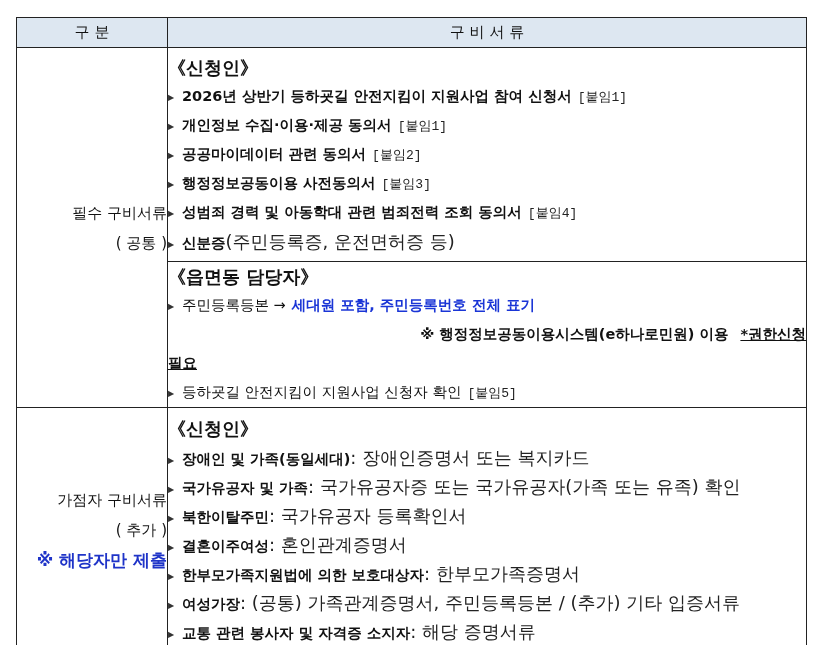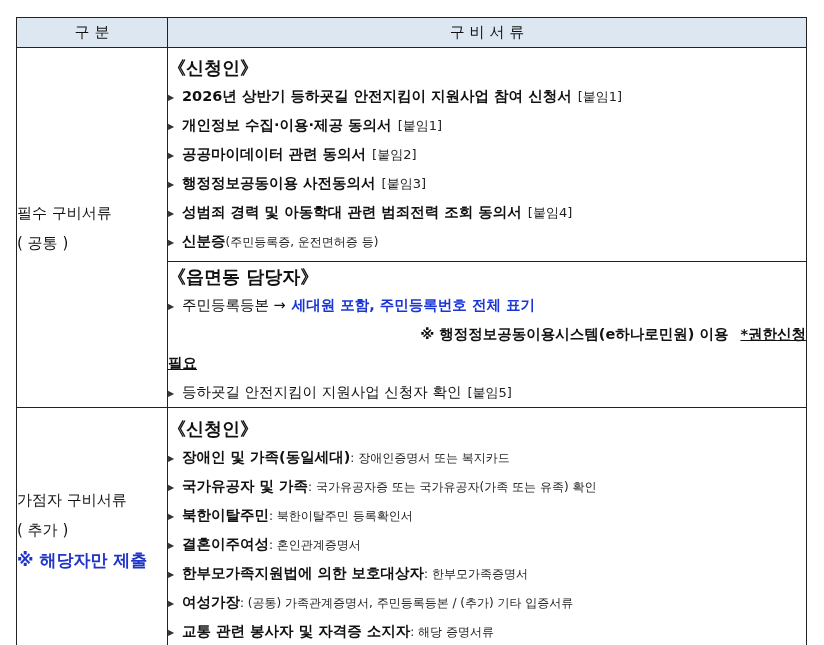--- a/index.html
+++ b/index.html
@@ -6,29 +6,29 @@
   body { width: 824px; height: 645px; position: relative; overflow: hidden;
          font-family: "DejaVu Sans", "Liberation Sans", sans-serif; color: #111; }
   table.docs { position: absolute; left: 16px; top: 17px; width: 790px;
                border-collapse: collapse; table-layout: fixed; }
   table.docs td, table.docs th { border: 1.5px solid #222; padding: 0; vertical-align: middle; }
   table.docs tr { }
   col.c1 { width: 151px; }
   col.c2 { width: 639px; }
   th { background: #dde7f1; height: 29px; font-weight: normal; font-size: 15px; letter-spacing: 0; }
   .hdr-text { display: inline-block; }
-  td.cat { text-align: left; font-size: 15px; line-height: 30px; }
+  td.cat { text-align: right; font-size: 15px; line-height: 30px; }
   td.cat .blue { color: #1f34c8; font-weight: bold; font-size: 17px; }
   td.body { padding: 2px 0 2px 8px; }
   .line { height: 29px; line-height: 29px; font-size: 14.5px; white-space: nowrap; }
   .sec-title { font-weight: bold; font-size: 18px; }
   .bullet { display: inline-block; width: 14px; font-size: 8px; color: #333; vertical-align: middle; }
   .b { font-weight: bold; }
-  .n { font-weight: normal; font-size: 12px; color: #222; text-align: center; }
-  .ref { font-size: 13px; color: #222; }
+  .n { font-weight: normal; font-size: 18px; color: #222; text-align: center; }
+  .ref { font-size: 13px; color: #222; font-family: Liberation Mono, monospace; }
   .link { color: #1a35d6; font-weight: bold; }
   .note { padding-left: 158px; font-weight: bold; text-align: right; }
   .u { text-decoration: underline; }
   .sp { display: inline-block; width: 6px; }
 </style>
 </head>
 <body>
 
 <table class="docs">
   <colgroup>
@@ -70,21 +70,21 @@
   <tr style="height:245px;">
     <td class="cat">
       <div>가점자 구비서류</div>
       <div>( 추가 )</div>
       <div class="blue">※ 해당자만 제출</div>
     </td>
     <td class="body">
       <div class="line sec-title">《신청인》</div>
       <div class="line"><span class="bullet">▶</span><span class="b">장애인 및 가족(동일세대)</span><span class="n">: 장애인증명서 또는 복지카드</span></div>
       <div class="line"><span class="bullet">▶</span><span class="b">국가유공자 및 가족</span><span class="n">: 국가유공자증 또는 국가유공자(가족 또는 유족) 확인</span></div>
-      <div class="line"><span class="bullet">▶</span><span class="b">북한이탈주민</span><span class="n">: 북한이탈주민 등록확인서</span></div>
+      <div class="line"><span class="bullet">▶</span><span class="b">북한이탈주민</span><span class="n">: 국가유공자 등록확인서</span></div>
       <div class="line"><span class="bullet">▶</span><span class="b">결혼이주여성</span><span class="n">: 혼인관계증명서</span></div>
       <div class="line"><span class="bullet">▶</span><span class="b">한부모가족지원법에 의한 보호대상자</span><span class="n">: 한부모가족증명서</span></div>
       <div class="line"><span class="bullet">▶</span><span class="b">여성가장</span><span class="n">: (공통) 가족관계증명서, 주민등록등본 / (추가) 기타 입증서류</span></div>
       <div class="line"><span class="bullet">▶</span><span class="b">교통 관련 봉사자 및 자격증 소지자</span><span class="n">: 해당 증명서류</span></div>
     </td>
   </tr>
 </tbody>
   </table>
 
 </body></html>

